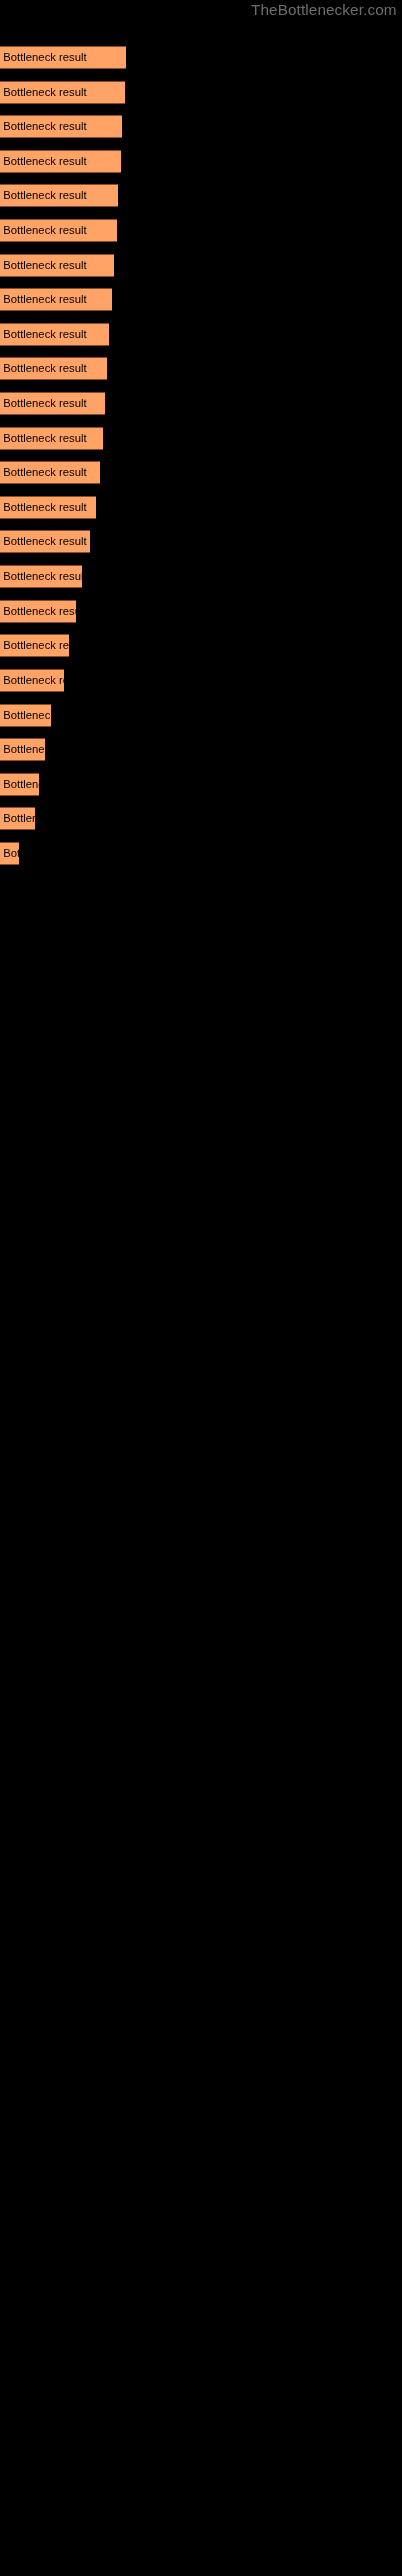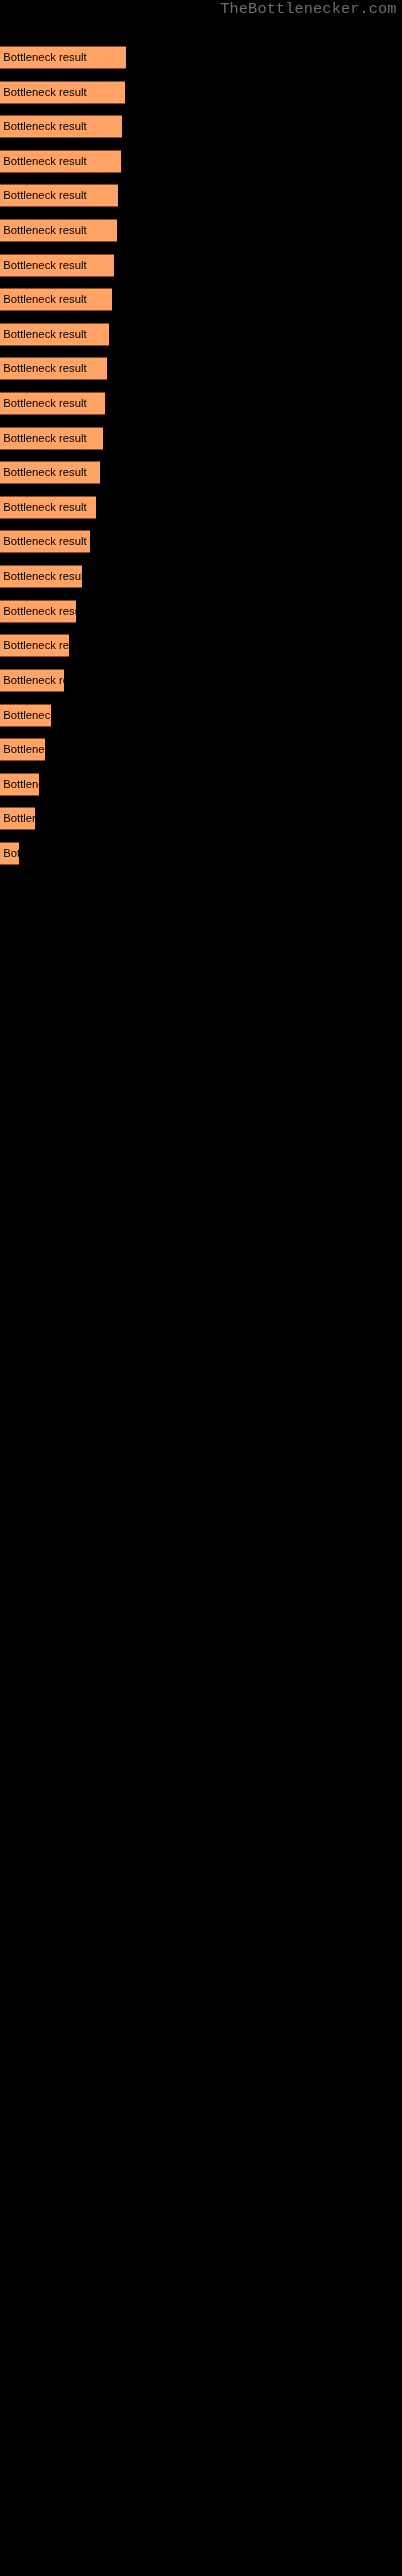--- a/index.html
+++ b/index.html
@@ -28,21 +28,21 @@
 
   #site-title {
     position: absolute;
     right: 6.4px;
     top: 0.8px;
     font-size: 15.3px;
     line-height: 17.7px;
     color: #6d6d6d;
     letter-spacing: 0.1px;
     white-space: nowrap;
-    font-family: Liberation Mono, monospace;
+    font-family: Liberation Sans, sans-serif;
   }
 
   #bars-layer {
     position: absolute;
     left: 0;
     top: 0;
     width: 403px;
     height: 2576px;
   }
 

